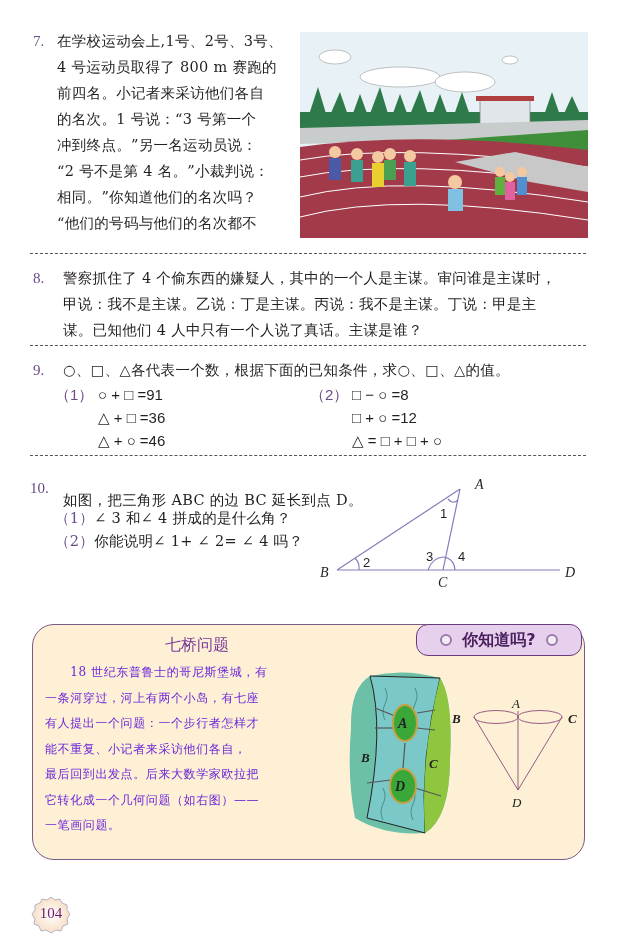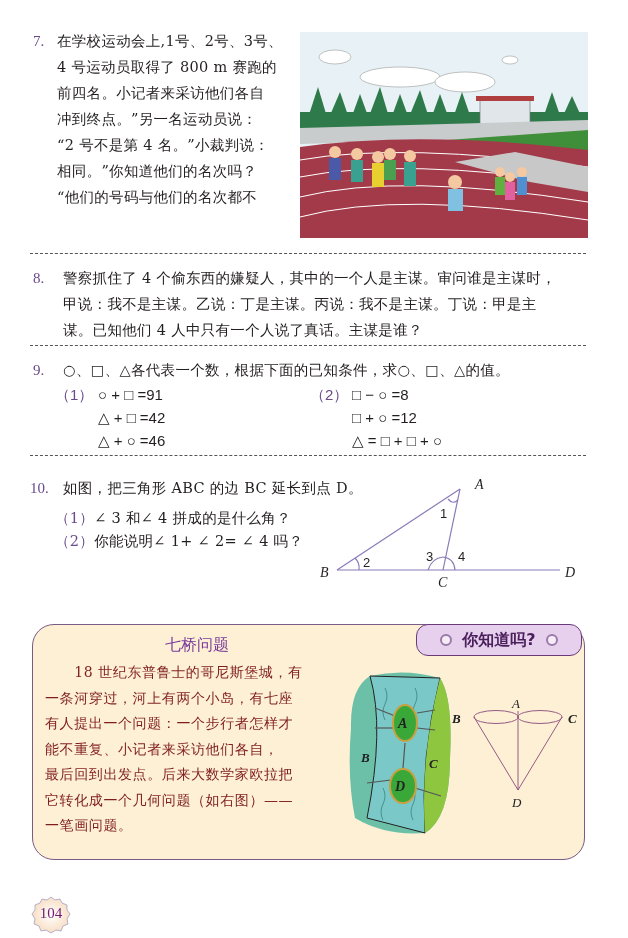--- a/index.html
+++ b/index.html
@@ -10,36 +10,37 @@
   .txt { font-size: 14.5px; line-height: 26px; letter-spacing: 0.3px; }
   .dash { position: absolute; left: 30px; width: 556px; height: 0; border-top: 1px dashed #555; }
   .sub { color: #6a4a8a; }
   .eq { font-family: "Liberation Sans", sans-serif; font-size: 15px; line-height: 23px; }
 
   .scene { left: 300px; top: 32px; width: 288px; height: 206px; overflow: hidden; }
 
   .box { left: 32px; top: 624px; width: 553px; height: 236px; background: #fdf0d5;
          border: 1.5px solid #7a5a86; border-radius: 22px; }
   .box-title { left: 165px; top: 635px; color: #7a3a9a; font-size: 16px; }
-  .box-body { left: 45px; top: 660px; width: 290px; font-size: 14px; line-height: 25.5px; letter-spacing: 0.6px; color: #7f1d1d; }
+  .box-body { left: 45px; top: 660px; width: 290px; font-size: 12px; line-height: 25.5px; letter-spacing: 0.6px; color: #6d28d9; }
   .badge { left: 416px; top: 624px; width: 166px; height: 32px; background: #e6d0ee;
            border: 1.5px solid #6a3a7a; border-radius: 12px; display: flex; align-items: center; justify-content: center; gap: 10px; }
   .badge-text { color: #4a1f5a; font-weight: bold; font-family: "DejaVu Sans", sans-serif; font-size: 16px; }
   .badge-dot { width: 12px; height: 12px; border-radius: 50%; border: 2px solid #9a7aa8; background: #f5ecf8; }
 
   .pagenum { left: 30px; top: 895px; width: 42px; height: 40px; }
 </style>
 </head>
 <body>
 
 <div class="abs qnum" style="left:33px;top:33px;">7.</div>
 <div class="abs txt" style="left:57px;top:28px;width:235px;">
   <div>在学校运动会上,1号、2号、3号、</div>
   <div>4 号运动员取得了 800 m 赛跑的</div>
   <div>前四名。小记者来采访他们各自</div>
+  <div>的名次。1 号说：“3 号第一个</div>
   <div>冲到终点。”另一名运动员说：</div>
   <div>“2 号不是第 4 名。”小裁判说：</div>
   <div>相同。”你知道他们的名次吗？</div>
   <div>“他们的号码与他们的名次都不</div>
 </div>
 
 <div class="abs scene">
   <svg width="288" height="206" viewBox="0 0 288 206">
     <rect width="288" height="206" fill="#e8f2f6"></rect>
 
@@ -112,35 +113,35 @@
 </div>
 
 <div class="dash" style="top:345px;"></div>
 
 <div class="abs qnum" style="left:33px;top:362px;">9.</div>
 <div class="abs txt" style="left:63px;top:357px;width:530px;">○、□、△各代表一个数，根据下面的已知条件，求○、□、△的值。</div>
 
 <div class="abs eq sub" style="left:55px;top:383px;">（1）</div>
 <div class="abs eq" style="left:98px;top:383px;">
   <div>○ + □ =91</div>
-  <div>△ + □ =42</div>
+  <div>△ + □ =36</div>
   <div>△ + ○ =46</div>
 </div>
 
 <div class="abs eq sub" style="left:310px;top:383px;">（2）</div>
 <div class="abs eq" style="left:352px;top:383px;">
   <div>□ − ○ =8</div>
   <div>□ + ○ =12</div>
   <div>△ = □ + □ + ○</div>
 </div>
 
 <div class="dash" style="top:455px;"></div>
 
 <div class="abs qnum" style="left:30px;top:480px;">10.</div>
-<div class="abs txt" style="left:63px;top:475px;width:300px;">如图，把三角形 ABC 的边 BC 延长到点 D。</div>
+<div class="abs txt" style="left:63px;top:487px;width:300px;">如图，把三角形 ABC 的边 BC 延长到点 D。</div>
 <div class="abs txt" style="left:55px;top:505px;">
   <span class="sub">（1）</span><span>∠ 3 和∠ 4 拼成的是什么角？</span>
 </div>
 <div class="abs txt" style="left:55px;top:528px;">
   <span class="sub">（2）</span><span>你能说明∠ 1+ ∠ 2= ∠ 4 吗？</span>
 </div>
 
 <div class="abs" style="left:310px;top:465px;width:300px;height:130px;">
   <svg width="300" height="130" viewBox="0 0 300 130">
     <g stroke="#8a7ab8" stroke-width="1.2" fill="none">

